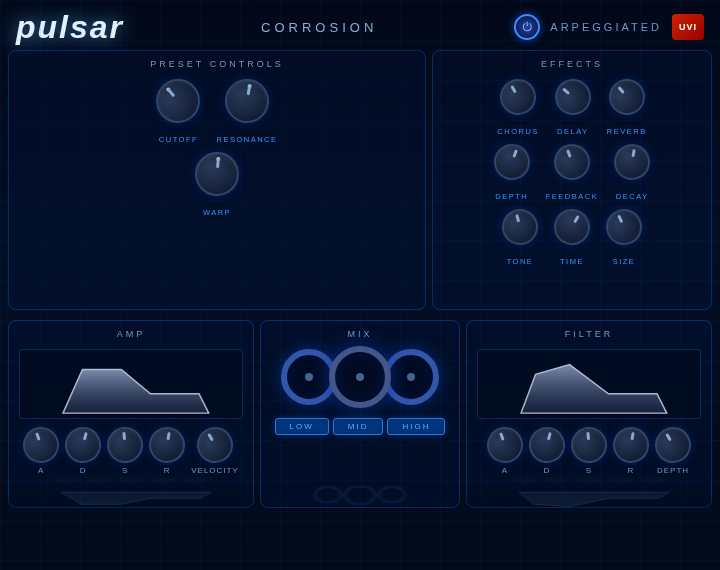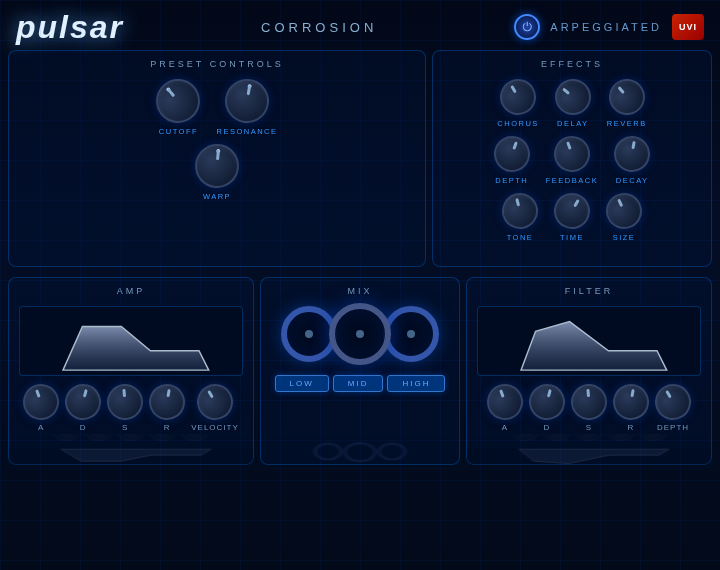--- a/index.html
+++ b/index.html
@@ -101,21 +101,21 @@
       font-weight: bold;
       color: white;
       letter-spacing: 1px;
     }
 
     
     .panels-row {
       display: flex;
       gap: 0;
       padding: 0 8px;
-      height: 217px;
+      height: 260px;
     }
 
     .preset-panel {
       flex: 1;
       border: 1px solid rgba(0,100,200,0.4);
       border-radius: 8px;
       padding: 8px 12px;
       margin-right: 6px;
       background: rgba(0,20,60,0.3);
       position: relative;
@@ -143,21 +143,21 @@
       display: flex;
       gap: 16px;
       justify-content: center;
       margin-bottom: 8px;
     }
 
     .knob-item {
       display: flex;
       flex-direction: column;
       align-items: center;
-      gap: 4px;
+      gap: 12px;
     }
 
     .knob {
       width: 44px;
       height: 44px;
       border-radius: 50%;
       background: radial-gradient(circle at 35% 35%, #2a3a5a, #0a1428);
       border: 2px solid #334466;
       position: relative;
       cursor: pointer;

